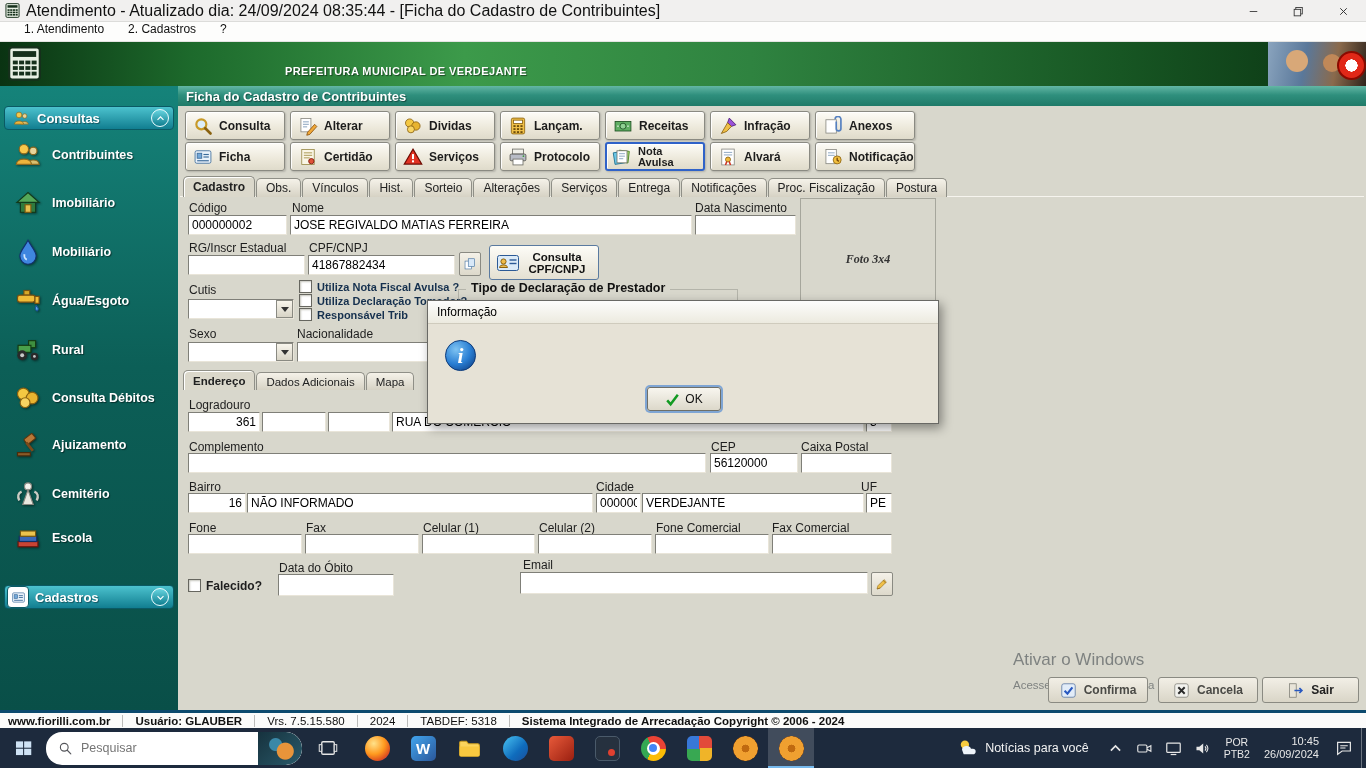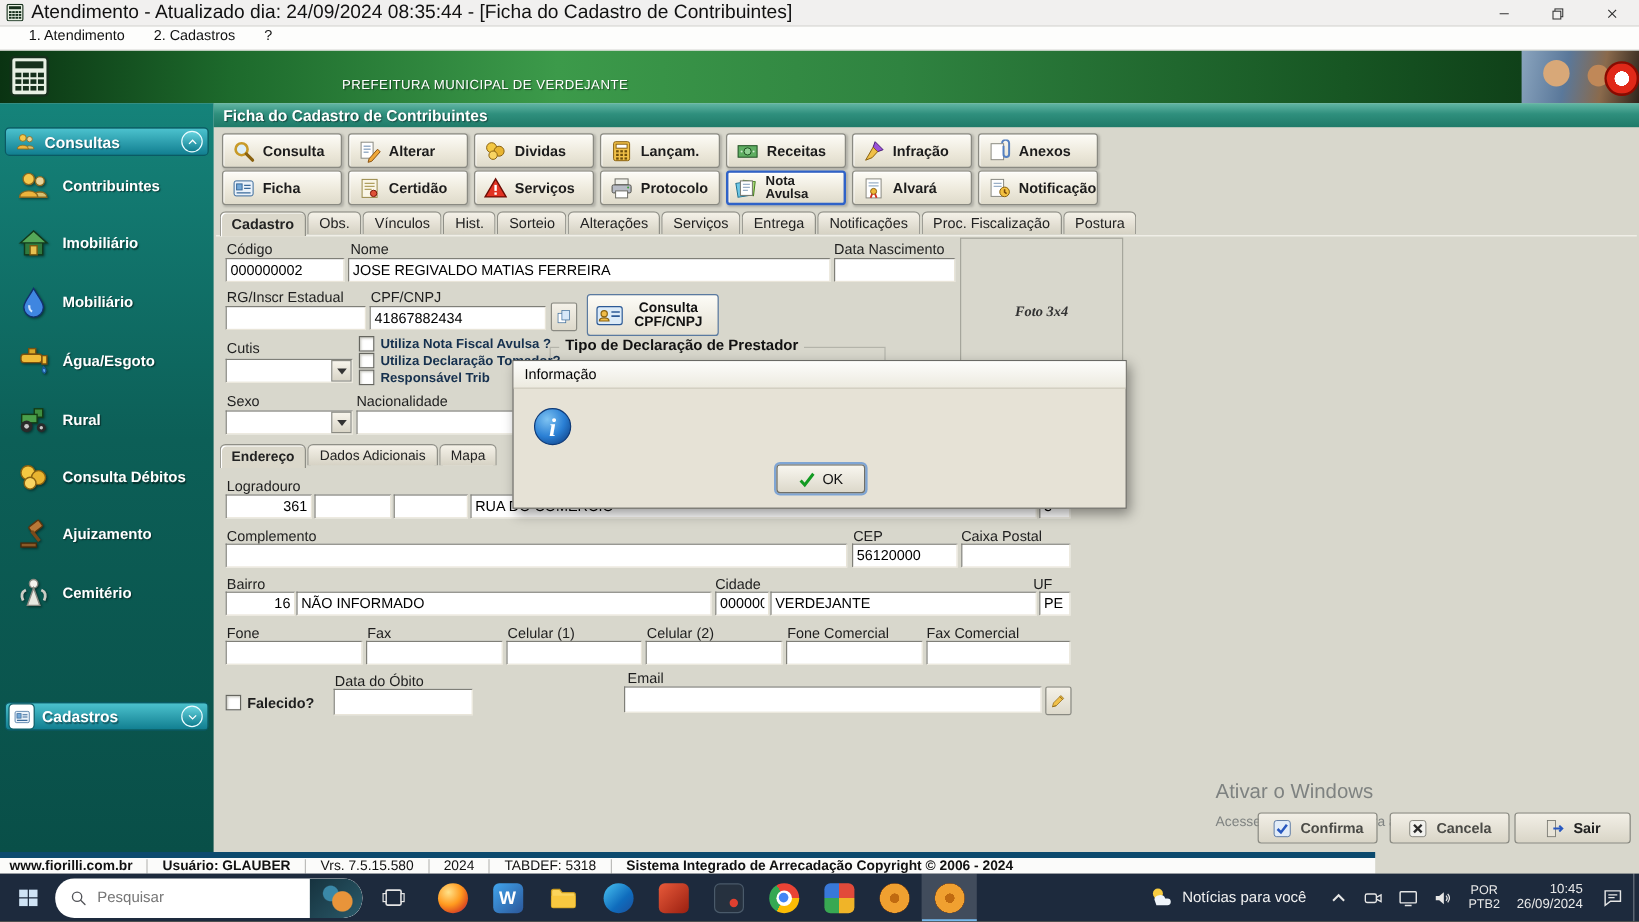--- a/index.html
+++ b/index.html
@@ -13,21 +13,21 @@
 .wctrl{width:45px;height:22px;display:flex;align-items:center;justify-content:center;cursor:pointer}
 .wctrl svg{width:13px;height:13px}
 
 #menubar{position:absolute;left:0;top:22px;width:1366px;height:20px;background:#fdfdfc;display:flex;align-items:flex-start;gap:24px;padding-left:24px;border-bottom:1px solid #e4e4e2;z-index:59}
 .mitem{color:#111;font-size:12px;cursor:pointer;white-space:nowrap}
 
 #appheader{position:absolute;left:0;top:42px;width:1366px;height:44px;background:linear-gradient(90deg,#0a3312 0%,#1d6a2c 14%,#3c9a4a 34%,#2f8340 55%,#175623 82%,#0a3312 100%)}
 #hd-calc{position:absolute;left:7px;top:4px;width:35px;height:35px}
 #hd-logo-text{position:absolute;left:58px;top:1px;font:italic 900 31px "Liberation Sans",sans-serif;color:#fff;letter-spacing:1px;
  text-shadow:-2px 0 0 #04200a,2px 0 0 #04200a,0 -2px 0 #04200a,0 2px 0 #04200a,-1px -1px 0 #04200a,1px 1px 0 #04200a,-1px 1px 0 #04200a,1px -1px 0 #04200a,3px 3px 4px rgba(0,0,0,.55)}
-#hd-sub{position:absolute;left:285px;top:23px;font-weight:normal;font-size:11px;color:#fff;letter-spacing:.4px;text-shadow:1px 1px 1px rgba(0,0,0,.5)}
+#hd-sub{position:absolute;left:285px;top:23px;font-weight:bold;font-size:11px;color:#fff;letter-spacing:.4px;text-shadow:1px 1px 1px rgba(0,0,0,.5)}
 #hd-photo{position:absolute;right:0;top:0;width:98px;height:44px;background:linear-gradient(100deg,#8aa4be 0%,#5a789a 38%,#8a6a4c 68%,#2e241c 100%);overflow:hidden}
 #hd-photo::before{content:"";position:absolute;left:18px;top:8px;width:22px;height:22px;border-radius:50%;background:#d8a878}
 #hd-photo::after{content:"";position:absolute;left:55px;top:12px;width:18px;height:18px;border-radius:50%;background:#c08858}
 #hd-logo{position:absolute;left:1337px;top:51px;width:29px;height:29px;border-radius:50%;background:radial-gradient(circle at 50% 50%,#fff 0 34%,#e02818 35% 100%);border:2px solid #8a0a00;z-index:5}
 
 #pagetitle{position:absolute;left:178px;top:86px;width:1252px;height:20px;background:linear-gradient(180deg,#63b7a5,#2f8f7d 45%,#1f7a68);display:flex;align-items:center;padding-left:8px;font-weight:bold;color:#fff;font-size:13px;text-shadow:1px 1px 1px rgba(0,0,0,.45)}
 
 #sidebar{position:absolute;left:0;top:86px;width:178px;height:624px;background:linear-gradient(180deg,#15837a,#0c5f57 45%,#094f48)}
 .sb-head{position:absolute;left:4px;width:170px;height:24px;border-radius:4px;background:linear-gradient(180deg,#4cc2ce,#117e90);border:1px solid #0a5a64;display:flex;align-items:center;gap:7px;padding:0 4px 0 8px;cursor:pointer}
 .sb-head svg.hic{width:17px;height:17px;flex:0 0 auto}
@@ -39,21 +39,21 @@
 .sb-item span{color:#fff;font-weight:bold;font-size:12.5px;text-shadow:1px 1px 1px rgba(0,0,0,.5);white-space:nowrap}
 .sb-tile{position:absolute;left:7px;top:500px;width:22px;height:22px;background:#fff;border-radius:4px;border:1px solid #0a5a64;display:flex;align-items:center;justify-content:center;z-index:2}
 .sb-tile svg{width:15px;height:15px}
 
 .tbtn{position:absolute;width:100px;height:29px;background:linear-gradient(180deg,#fdfcf7,#ece8da 60%,#dfdbcb);border:1px solid #8a8a82;border-radius:3px;box-shadow:inset 1px 1px 0 rgba(255,255,255,.9),1px 1px 2px rgba(0,0,0,.18);display:flex;align-items:center;gap:6px;padding-left:7px;cursor:pointer}
 .tbtn span{font-weight:bold;color:#1c1c1c;font-size:12px;white-space:nowrap}
 .tbtn svg{width:20px;height:20px;flex:0 0 auto}
 .tbtn.selected{border:2px solid #2f62c8;padding-left:5px}
 .tbtn.selected span{font-size:11px;line-height:11px;width:50px;text-align:left;white-space:normal}
 
-#tabs,#subtabs{position:absolute;display:flex;gap:1px;z-index:3}
+#tabs,#subtabs{position:absolute;display:flex;align-items:flex-end;gap:1px;z-index:3}
 .tab{height:19px;padding:0 9px;display:flex;align-items:center;background:linear-gradient(180deg,#f5f2e9,#d6d2c4);border:1px solid #8f8f87;border-bottom:none;border-radius:5px 5px 0 0;font-size:12px;color:#222;cursor:pointer;white-space:nowrap}
 .tab.active{height:21px;font-weight:bold;background:#dbd8cb;box-shadow:inset 1px 1px 0 #fff}
 #subtabs .tab{font-size:11.5px;height:18px}
 #subtabs .tab.active{height:20px}
 #formpanel{position:absolute;left:180px;top:196px;width:1184px;height:476px;border-top:1px solid #f6f4ee}
 
 .lbl{position:absolute;font-size:12px;color:#1e1e1e;white-space:nowrap;z-index:2}
 .lbl.b{font-weight:bold}
 .fld{position:absolute;height:20px;background:#fff;border:1px solid #7f7f78;border-right-color:#e9e5d9;border-bottom-color:#e9e5d9;font:12px "Liberation Sans",sans-serif;color:#000;padding:0 3px;outline:none;z-index:2}
 .fld.r{text-align:right}
@@ -75,21 +75,21 @@
 #dlg-info{position:absolute;left:16px;top:38px;width:33px;height:33px}
 #dlg-msg{position:absolute;left:64px;top:50px;width:440px;font-size:11.5px;color:#000}
 #dlg-ok{position:absolute;left:219px;top:86px;width:74px;height:24px;background:linear-gradient(180deg,#f8f6ef,#dcd8ca);border:1px solid #6f6f68;border-radius:3px;box-shadow:0 0 0 2px #7fa5d4;display:flex;align-items:center;justify-content:center;gap:5px;font-size:12px;color:#111;cursor:pointer}
 #dlg-ok svg{width:15px;height:15px}
 
 .abtn{position:absolute;top:677px;height:26px;background:linear-gradient(180deg,#f2efe6,#d9d5c7);border:1px solid #8a8a82;border-radius:3px;display:flex;align-items:center;justify-content:center;gap:7px;font-weight:bold;color:#4a4a46;z-index:3;cursor:pointer}
 .abtn svg{width:17px;height:17px}
 #wm1{position:absolute;left:1013px;top:650px;font-size:17px;color:rgba(110,115,115,.85);z-index:1}
 #wm2{position:absolute;left:1013px;top:679px;font-size:11.5px;color:rgba(110,115,115,.85);z-index:1}
 
-#statusbar{position:absolute;left:0;top:710px;width:1146px;height:18px;background:#fbfbfa;border-top:5px solid #0c4a6e;display:flex;align-items:center;font-size:11.5px;color:#111;z-index:10}
+#statusbar{position:absolute;left:0;top:710px;width:1366px;height:18px;background:#fbfbfa;border-top:3px solid #0c4a6e;display:flex;align-items:center;font-size:11.5px;color:#111;z-index:10}
 #statusbar .seg{padding:0 12px;white-space:nowrap}
 #statusbar .seg:first-child{padding-left:8px}
 #statusbar .seg+.seg{border-left:1px solid #bcbcba}
 #statusbar .seg.b{font-weight:bold}
 
 #taskbar{position:absolute;left:0;top:728px;width:1366px;height:40px;background:#1d2a3d;display:flex;align-items:center;color:#e8e8e8;z-index:70}
 #tb-start{width:46px;height:40px;display:flex;align-items:center;justify-content:center;cursor:pointer}
 #tb-start svg{width:19px;height:19px}
 #tb-search{width:256px;height:33px;background:#fff;border-radius:16px;display:flex;align-items:center;gap:8px;padding-left:12px;position:relative;overflow:hidden}
 #tb-search svg{width:15px;height:15px;flex:0 0 auto}
@@ -482,20 +482,26 @@
           <use href="#i-gavel"></use>
         </svg>
     <span>Ajuizamento</span>
   </div>
   <div class="sb-item" style="top:391px">
     <svg>
           <use href="#i-angel"></use>
         </svg>
     <span>Cemitério</span>
   </div>
+  <div class="sb-item" style="top:435px">
+    <svg>
+          <use href="#i-books"></use>
+        </svg>
+    <span>Escola</span>
+  </div>
 
   <div class="sb-tile">
         <svg>
           <use href="#i-card"></use>
         </svg>
       </div>
   <div class="sb-head" style="top:499px;padding-left:30px">
     <span class="sb-title">Cadastros</span>
     <span class="sb-circle">
           <svg>

